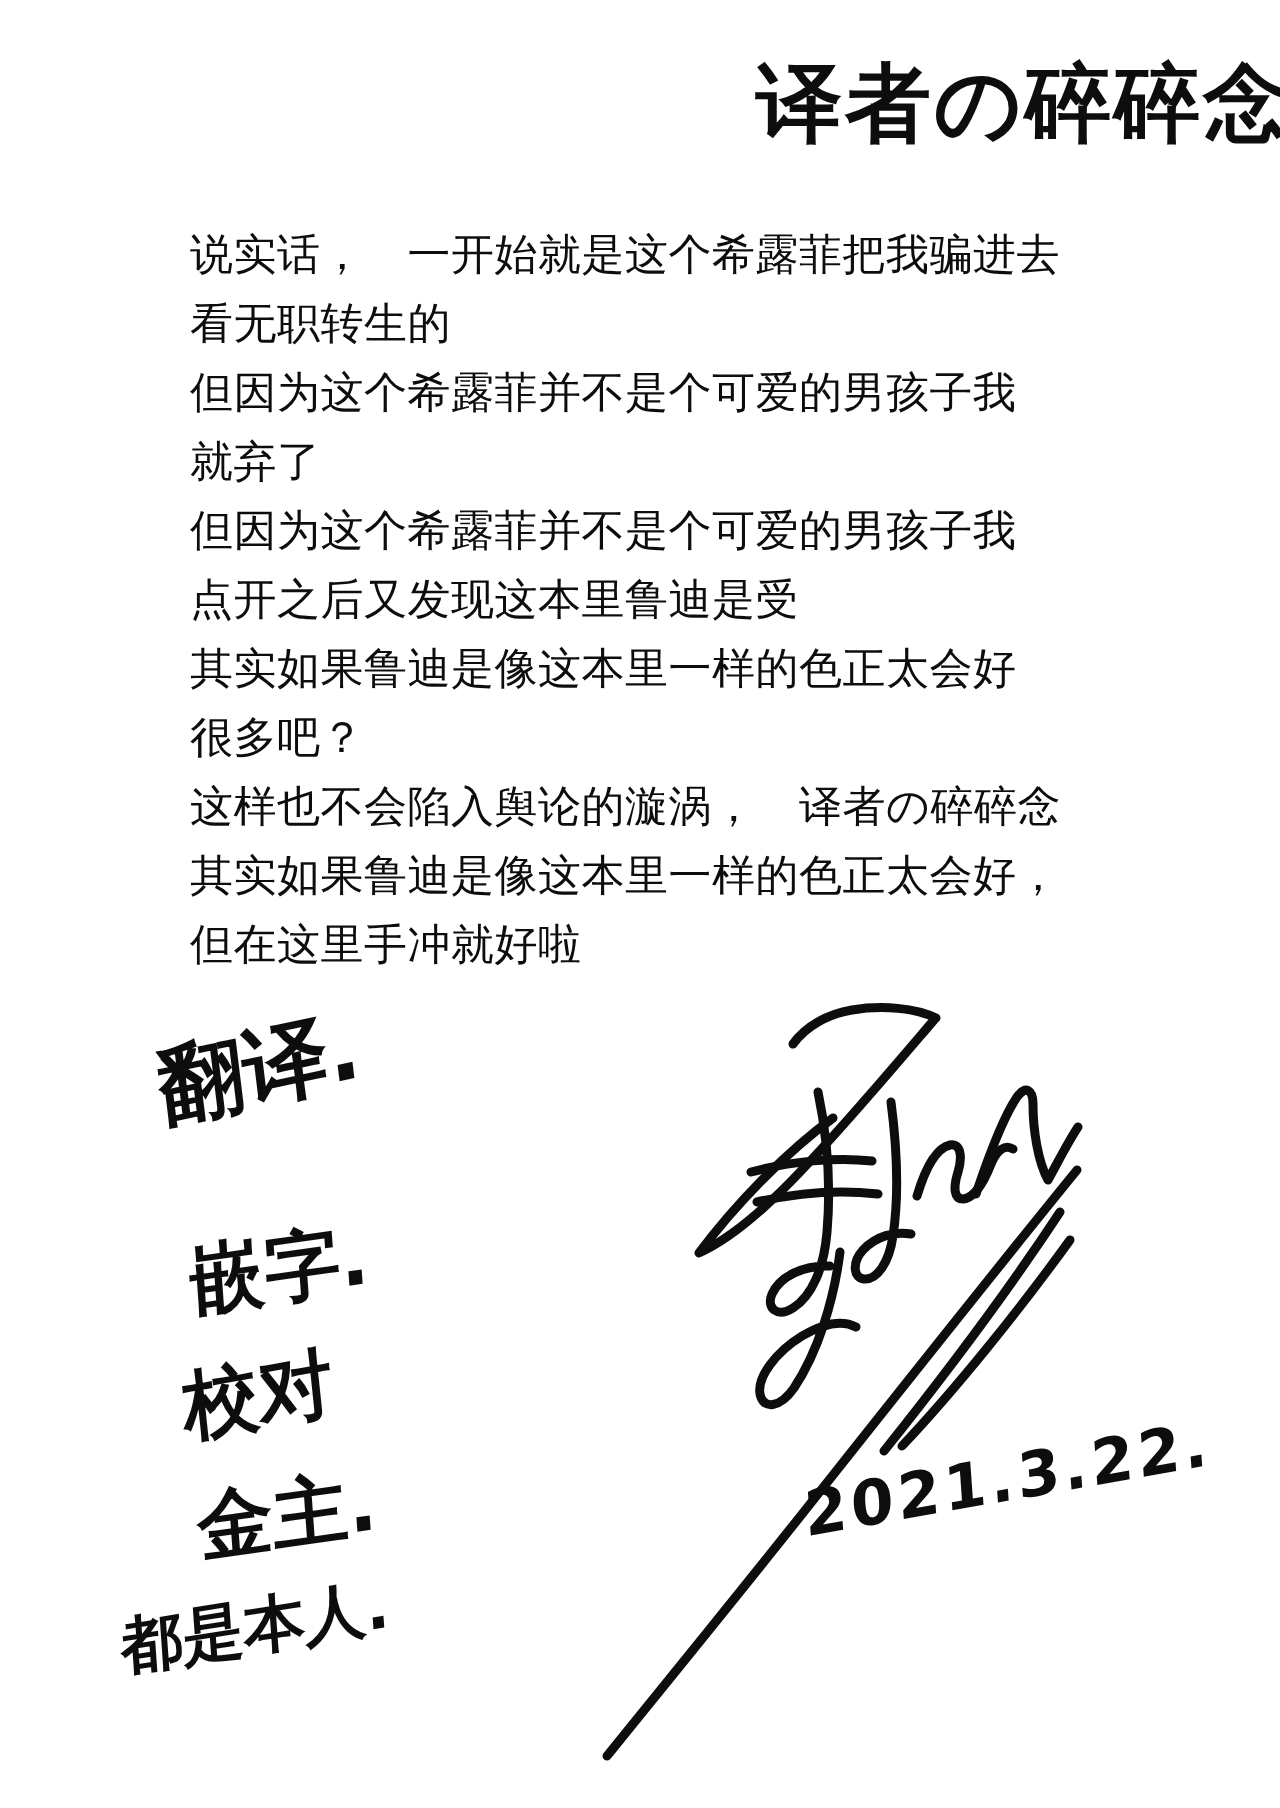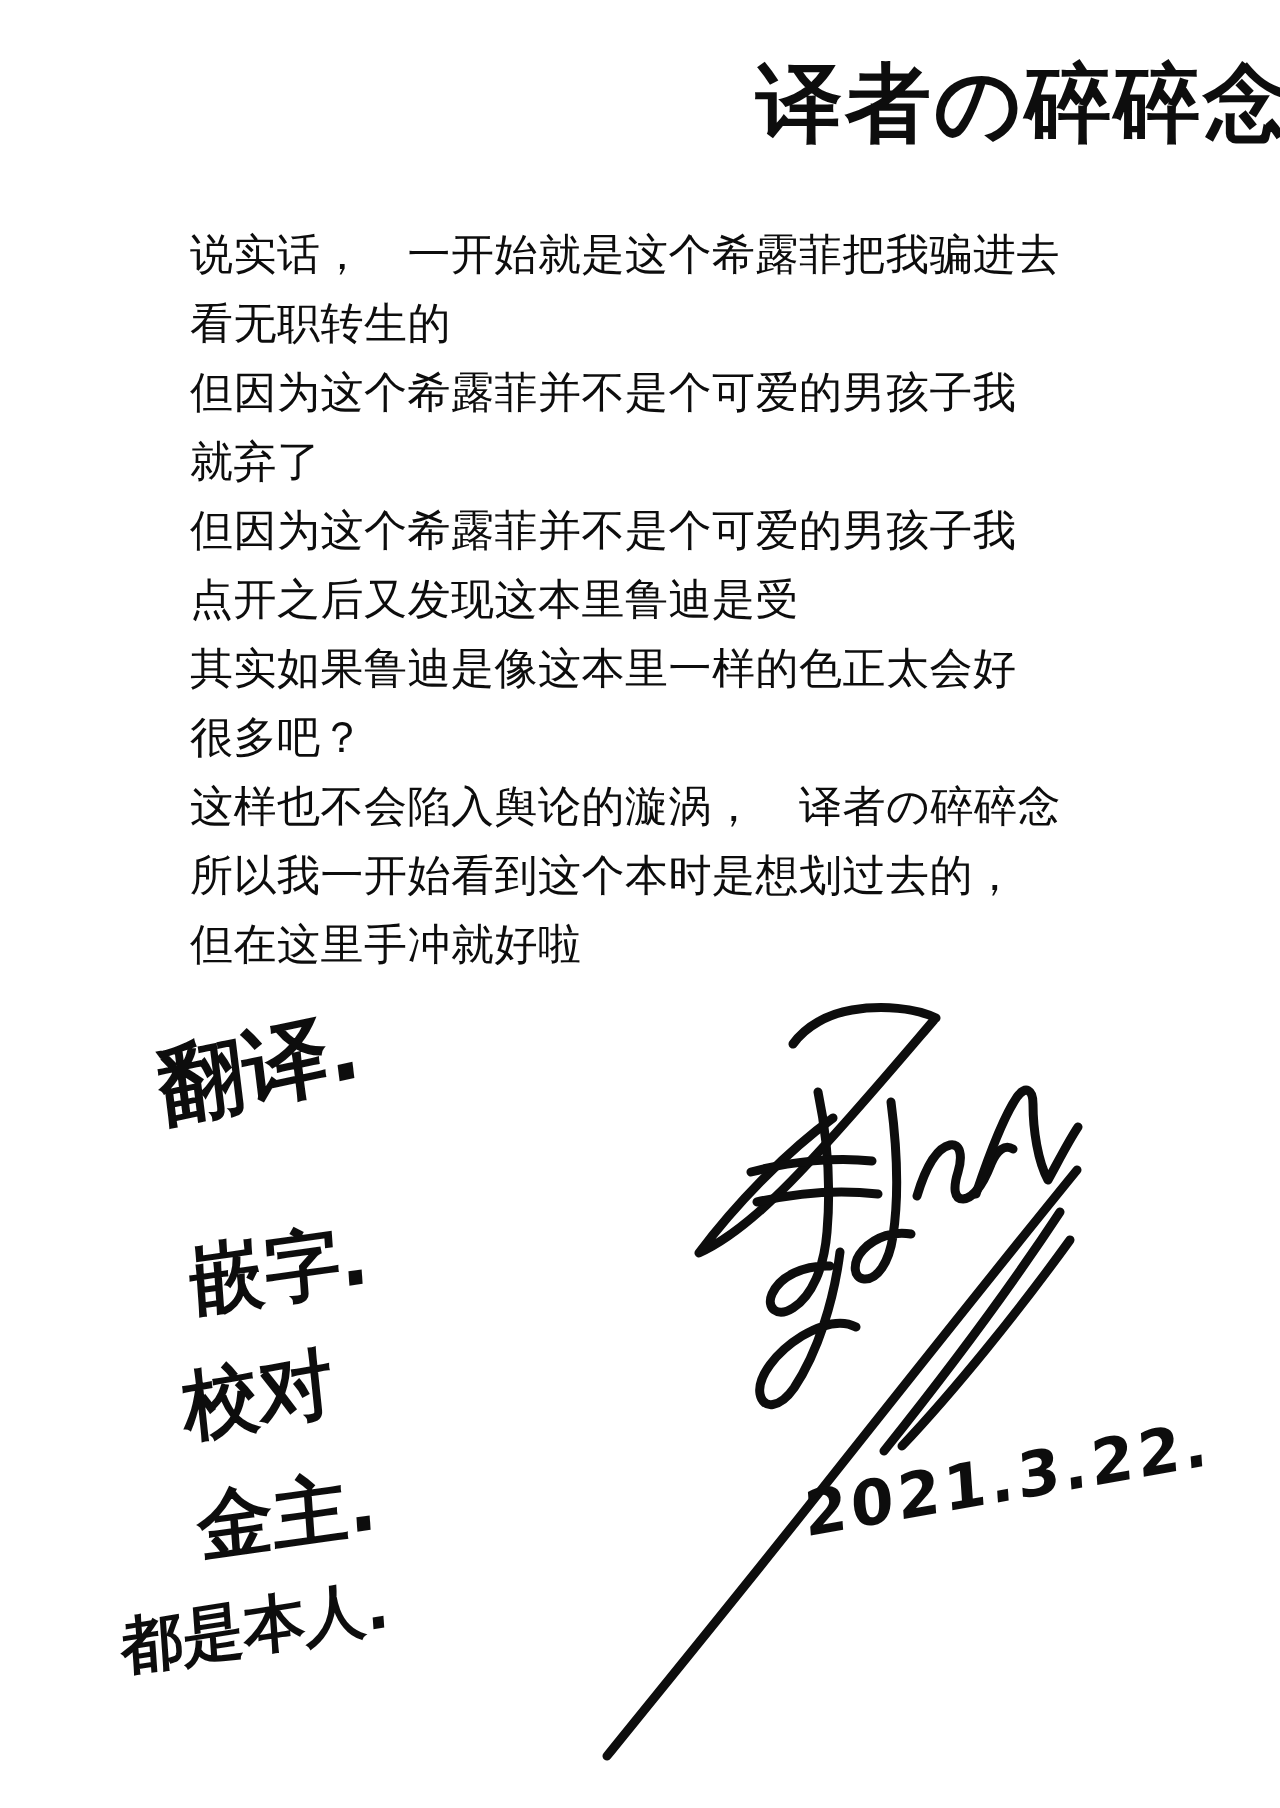--- a/index.html
+++ b/index.html
@@ -54,21 +54,21 @@
   <div class="body-text">
     <p>说实话，　一开始就是这个希露菲把我骗进去</p>
     <p>看无职转生的</p>
     <p>但因为这个希露菲并不是个可爱的男孩子我</p>
     <p>就弃了</p>
     <p>但因为这个希露菲并不是个可爱的男孩子我</p>
     <p>点开之后又发现这本里鲁迪是受</p>
     <p>其实如果鲁迪是像这本里一样的色正太会好</p>
     <p>很多吧？</p>
     <p>这样也不会陷入舆论的漩涡，　译者の碎碎念</p>
-    <p>所以我一开始看到这个本时是想划过去的，</p>
+    <p>其实如果鲁迪是像这本里一样的色正太会好，</p>
     <p>但在这里手冲就好啦</p>
   </div>
 
   <div>
     <div class="credit c0">翻译.</div>
     <div class="credit c1">嵌字.</div>
     <div class="credit c2">校对</div>
     <div class="credit c3">金主.</div>
     <div class="credit c4">都是本人.</div>
   </div>

